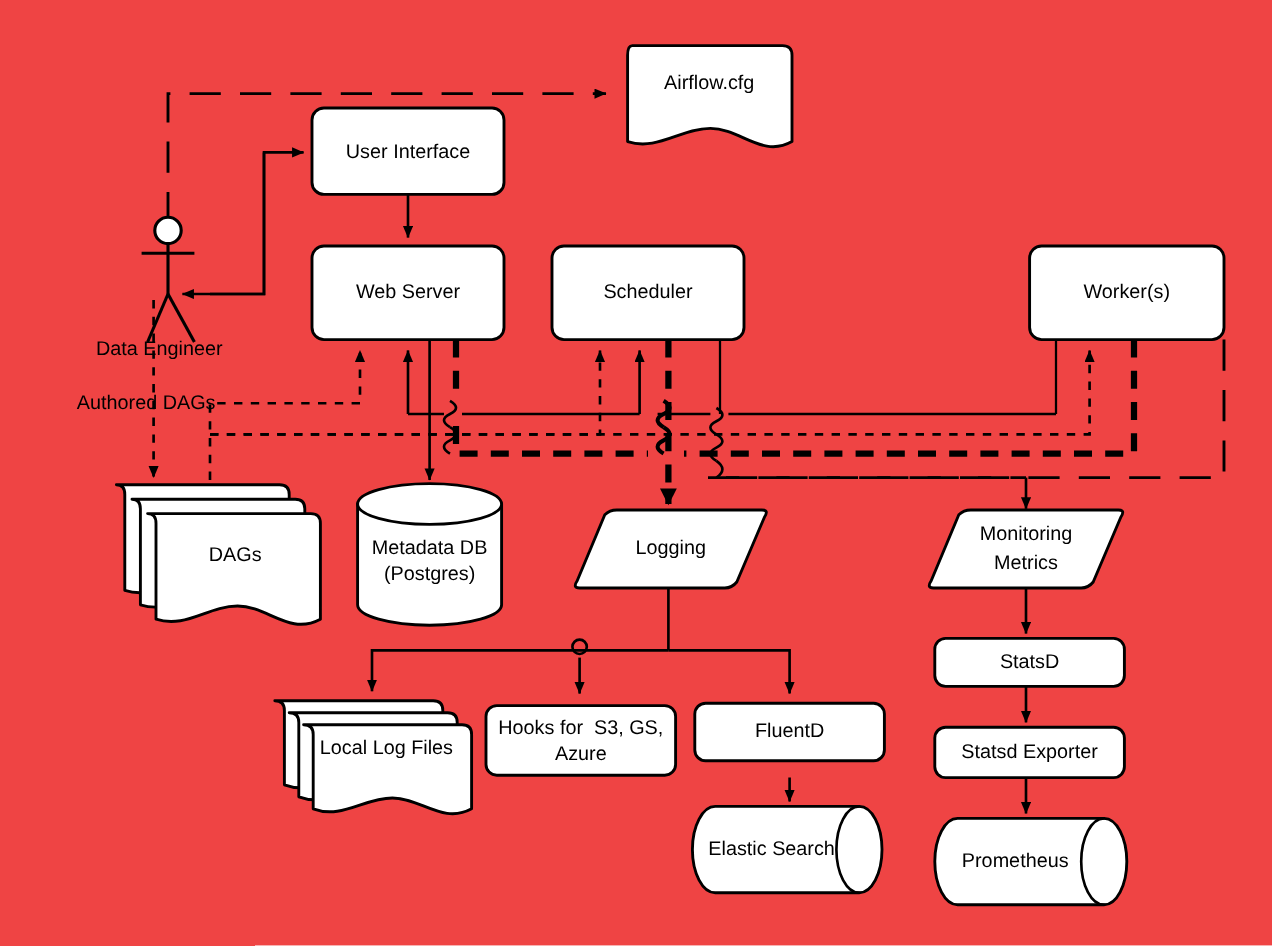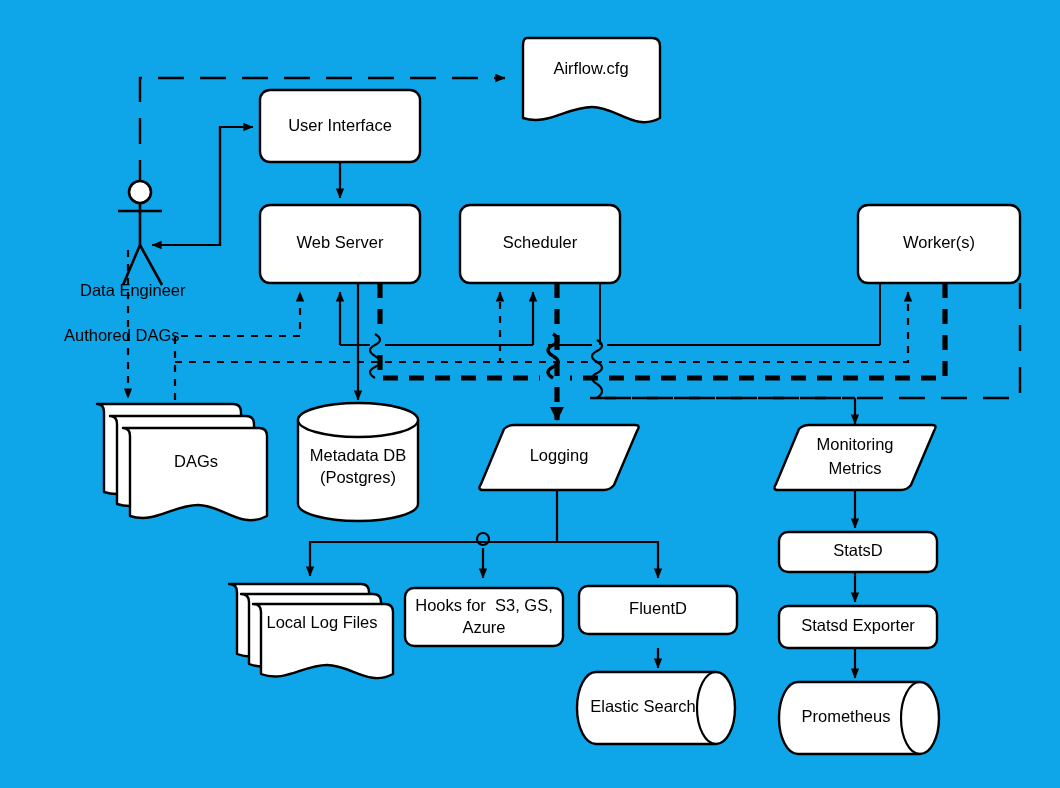--- a/index.html
+++ b/index.html
@@ -8,21 +8,21 @@
     padding: 0;
     background: #ffffff;
   }
   body {
     font-family: "Liberation Sans", sans-serif;
   }
   #diagram-root {
     position: relative;
     width: 1060px;
     height: 788px;
-    background: #0ea5e9;
+    background: #ef4444;
     overflow: hidden;
   }
   svg#diagram-svg {
     position: absolute;
     left: 0;
     top: 0;
     width: 1060px;
     height: 788px;
     display: block;
   }

